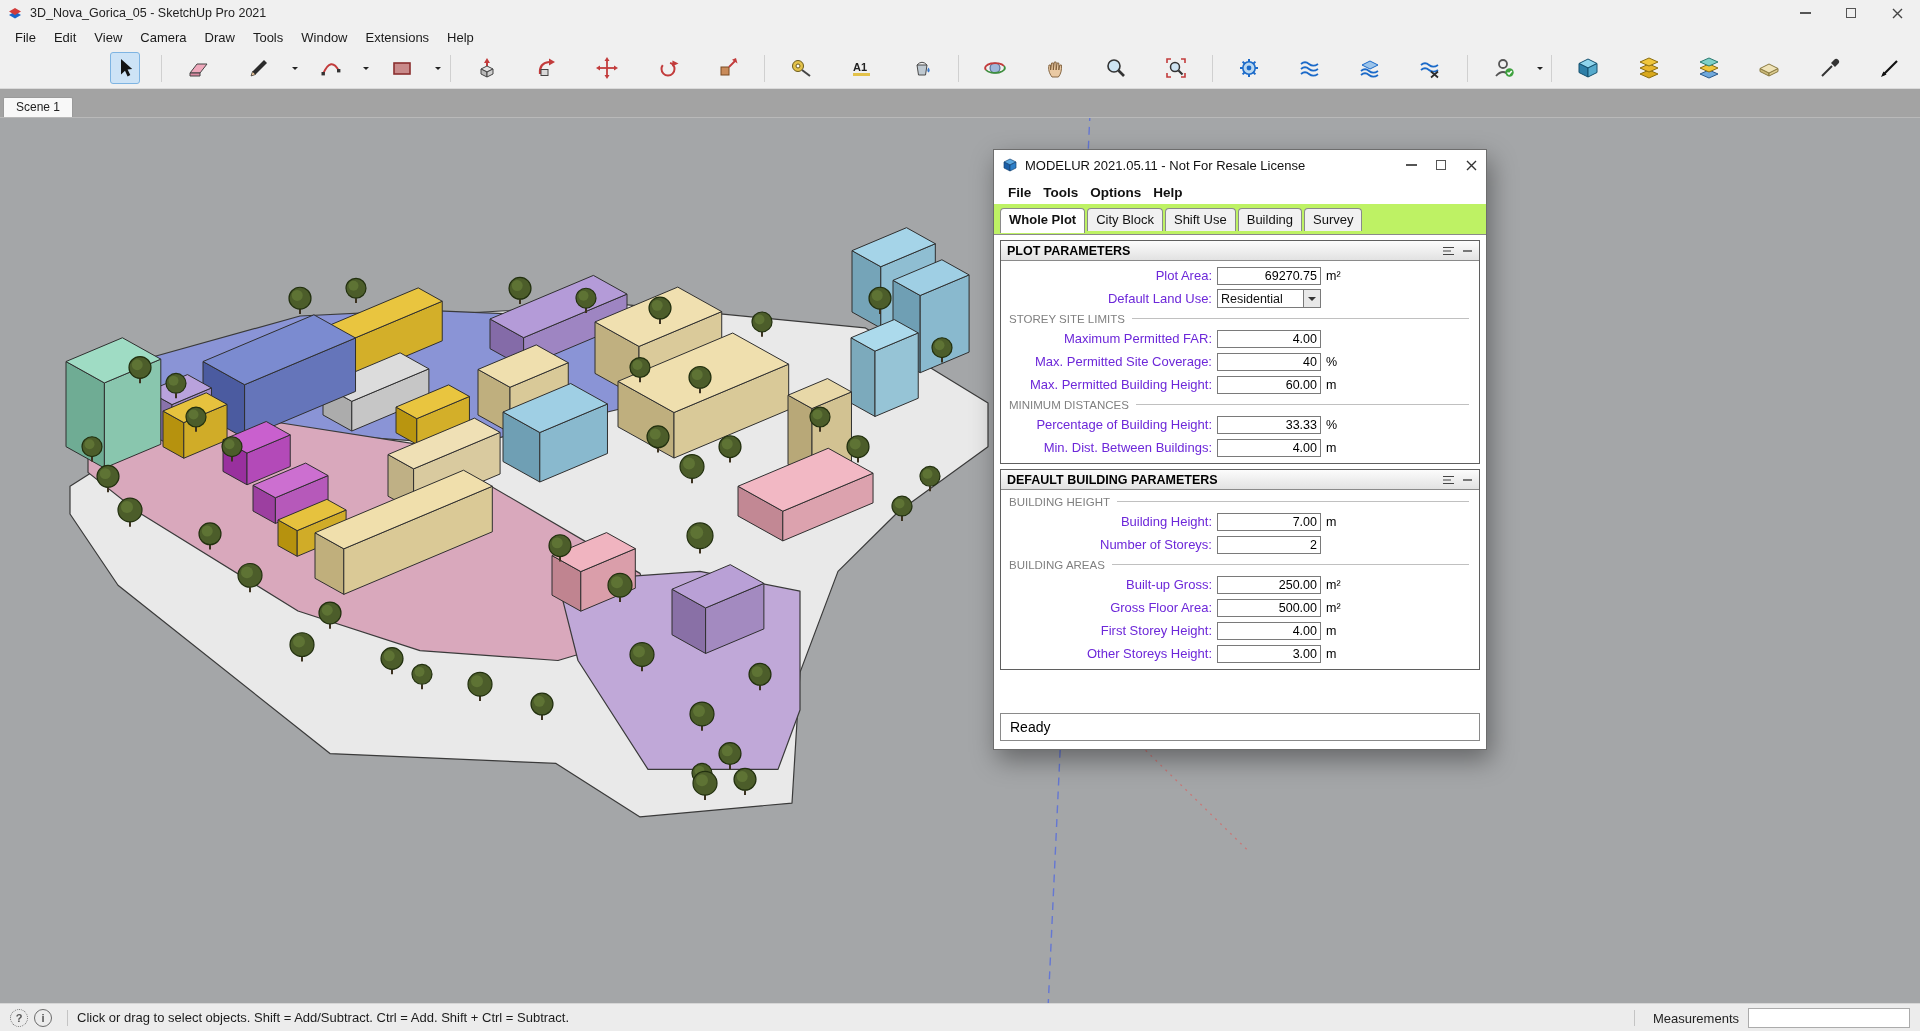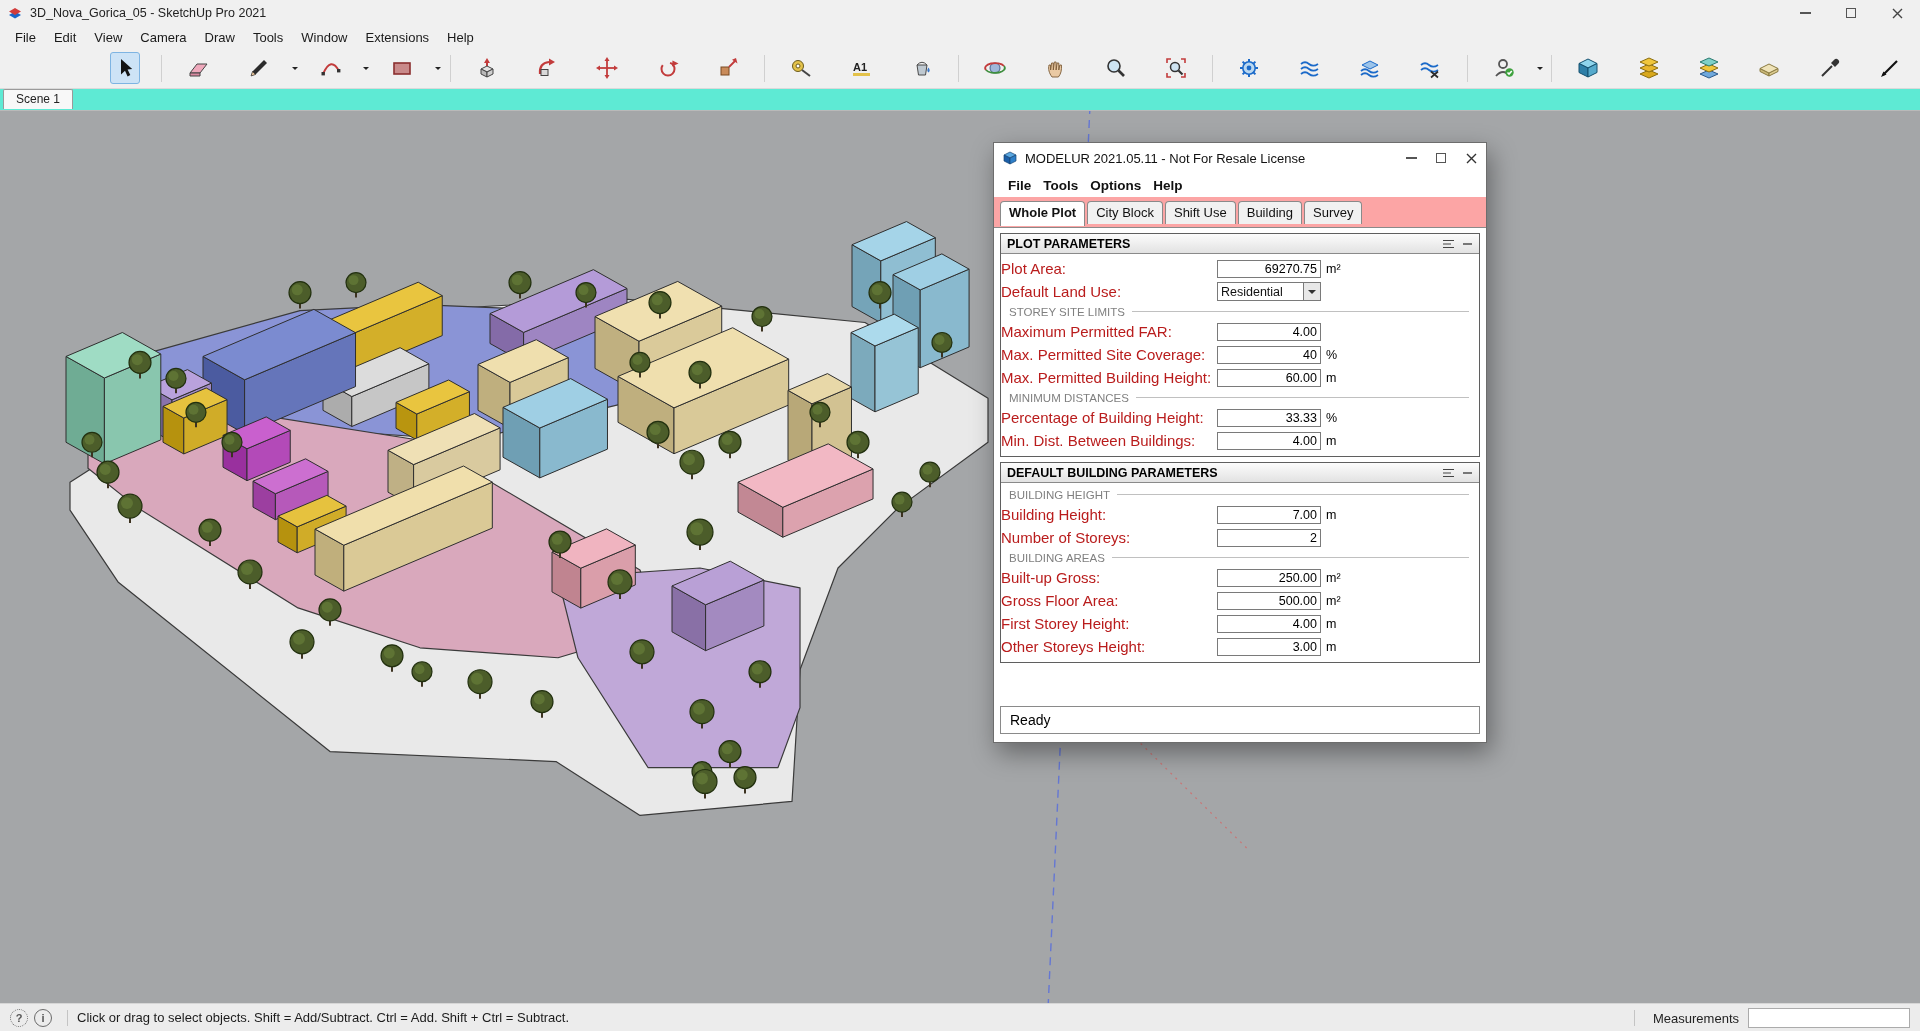--- a/index.html
+++ b/index.html
@@ -20,44 +20,44 @@
 
   
   .toolbar{height:40px;background:#F0F0F0;display:flex;align-items:center;padding-left:95px}
   .tool{width:32px;height:32px;display:flex;align-items:center;justify-content:center;border-radius:3px;margin:0 15px}
   .tool.active{background:#CDE3F6;border:1px solid #7EB4E2}
   .tdrop{width:12px;height:32px;display:flex;align-items:center;justify-content:center}
   .tri-sm{width:0;height:0;border:3.5px solid transparent;border-top-color:#222;display:inline-block;margin-top:4px}
   .tsep{width:1px;height:27px;background:#D0D0D0;margin:0 6px}
 
   
-  .scenebar{height:23px;background:#5eead4;border-top:1px solid #DADADA;border-bottom:1px solid #B9B9B9;display:flex;align-items:flex-start;padding-left:3px}
+  .scenebar{height:30px;background:#a3a3a3;border-top:1px solid #DADADA;border-bottom:1px solid #B9B9B9;display:flex;align-items:flex-end;padding-left:3px}
   .scene-tab{background:#F8F8F8;border:1px solid #9a9a9a;border-bottom:none;font-size:12px;padding:2px 12px 3px;border-radius:2px 2px 0 0;color:#222}
 
   
   .viewport{flex:1;position:relative;background:#A4A6A8;overflow:hidden}
   #viewport-svg{position:absolute;inset:0;width:100%;height:100%}
 
   
   .modelur{position:absolute;left:993px;top:31px;width:494px;height:601px;background:#fff;border:1px solid #6d6d6d;box-shadow:4px 10px 24px rgba(0,0,0,.38);display:flex;flex-direction:column;font-size:13px;color:#111}
   .md-title{height:30px;display:flex;align-items:center;padding-left:8px;background:#fff}
   .md-title .mtxt{margin-left:7px;font-size:13px}
   .md-title .tspacer{flex:1}
   .mdbtn{width:30px;height:30px;display:flex;align-items:center;justify-content:center;color:#333}
   .md-menu{height:24px;display:flex;align-items:center;padding-left:8px;font-weight:bold;font-size:13.5px}
   .md-menu span{padding:2px 6px}
-  .mtabs{display:flex;align-items:flex-start;padding:4px 4px 3px 6px;border-bottom:1px solid #8a8a8a;background:#fca5a5;height:31px}
+  .mtabs{display:flex;align-items:flex-start;padding:4px 4px 3px 6px;border-bottom:1px solid #8a8a8a;background:#bef264;height:31px}
   .mtab{border:1px solid #8a8a8a;border-bottom:none;background:#f1f1f1;padding:3px 8px 4px;font-size:13px;border-radius:4px 4px 0 0;margin-right:2px;cursor:default}
   .mtab.active{background:#fff;font-weight:bold;padding-bottom:6px;margin-bottom:-1px}
   .gbox{border:1px solid #5f5f5f;margin:5px 6px 0 6px;background:#fff}
   .gheader{height:20px;background:linear-gradient(#fcfcfc,#e2e2e2);border-bottom:1px solid #8a8a8a;display:flex;align-items:center;font-weight:bold;font-size:12.5px;padding:0 6px;color:#000}
   .gicons{margin-left:auto;display:flex;gap:7px;align-items:center}
   .gcontent{padding:3px 6px 4px 0}
   .prow{display:flex;align-items:center;height:23px}
-  .plabel{flex:0 0 216px;text-align:left;padding-right:5px;font-size:15px;color:#b91c1c;white-space:nowrap}
+  .plabel{flex:0 0 216px;text-align:right;padding-right:5px;font-size:13px;color:#6d28d9;white-space:nowrap}
   .pinput{width:104px;height:18px;border:1px solid #7a7a7a;text-align:right;font-size:12.5px;padding:0 3px;font-family:"Liberation Sans",sans-serif;background:#fff;color:#000}
   .punit{margin-left:5px;font-size:12.5px;color:#000;min-width:22px}
   .pgroup{display:flex;align-items:center;color:#808080;font-size:11.5px;height:17px;padding-left:8px;white-space:nowrap}
   .pgroup::after{content:"";flex:1;border-top:1px solid #c0c0c0;margin:0 4px 0 7px}
   .pselect{width:104px;height:19px;border:1px solid #7a7a7a;display:flex;align-items:center;background:#fff}
   .psel-val{flex:1;padding-left:3px;font-size:12.5px;white-space:nowrap;overflow:hidden}
   .psel-btn{width:17px;height:100%;border-left:1px solid #7a7a7a;background:#e8e8e8;display:flex;align-items:center;justify-content:center}
   .tri{width:0;height:0;border:4px solid transparent;border-top-color:#333;margin-top:4px}
   .ready{margin:auto 6px 8px 6px;border:1px solid #8a8a8a;height:28px;display:flex;align-items:center;padding-left:9px;font-size:14px;color:#000}
 

